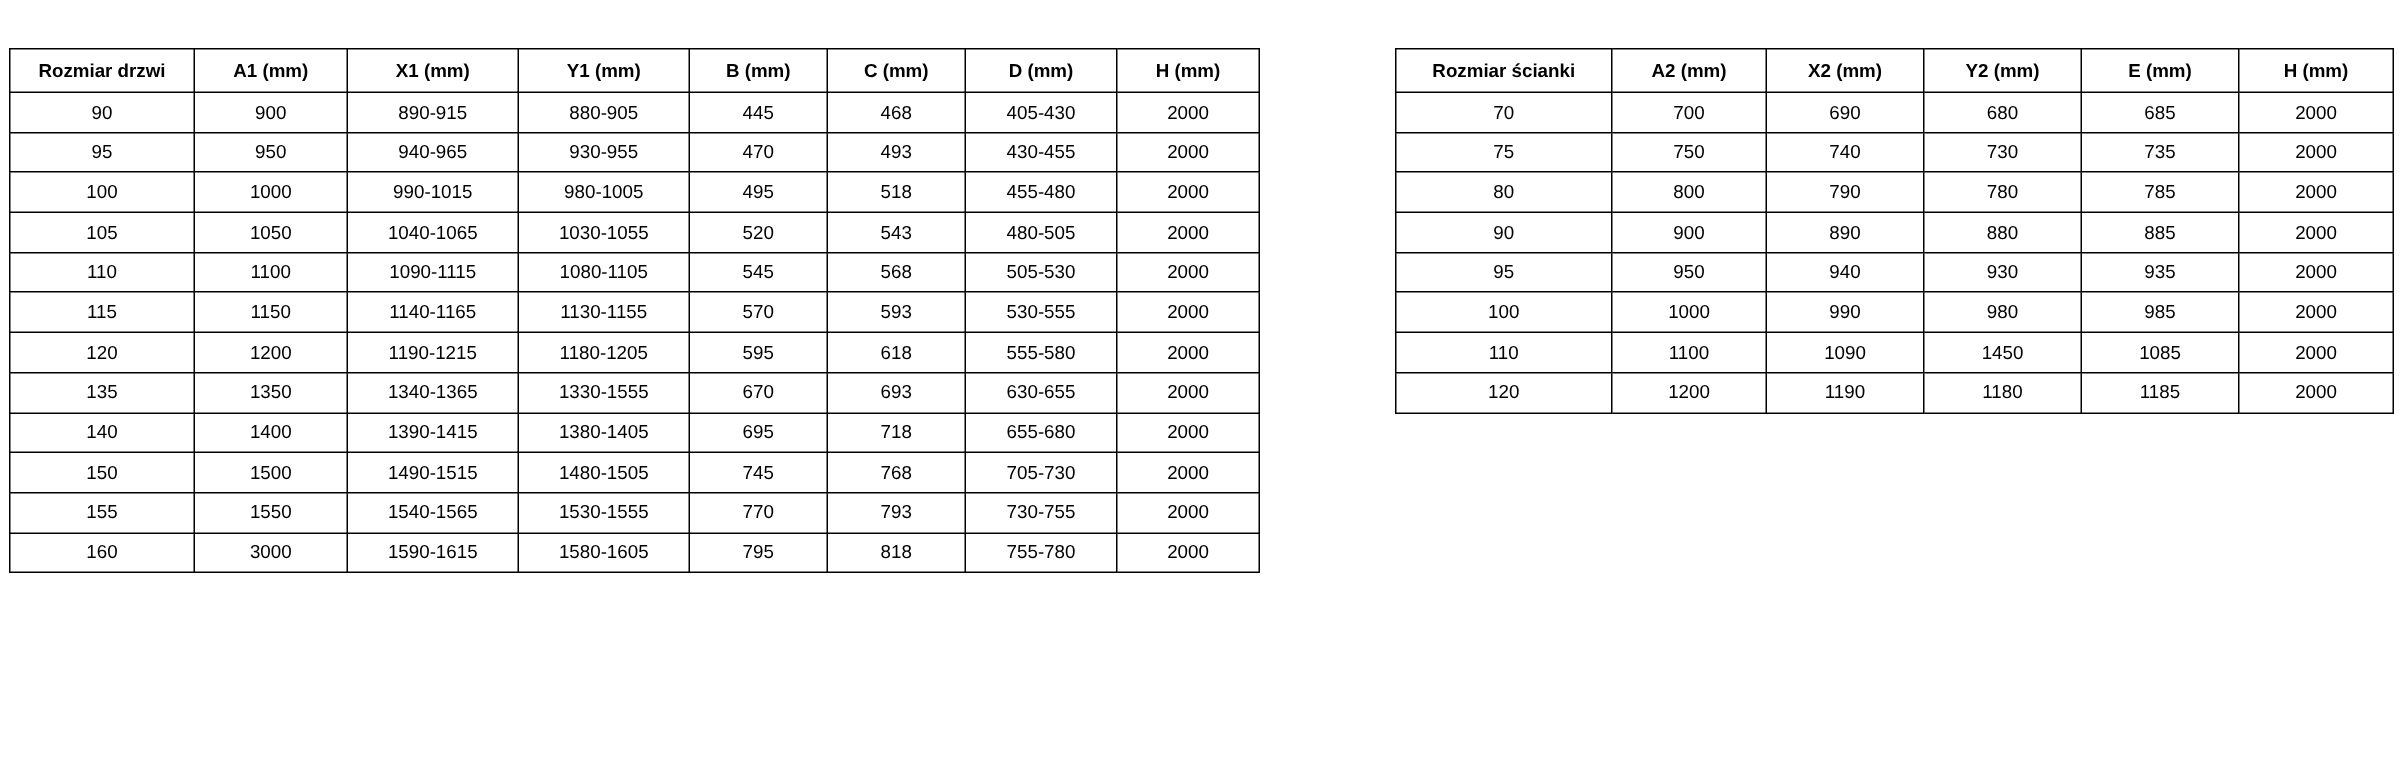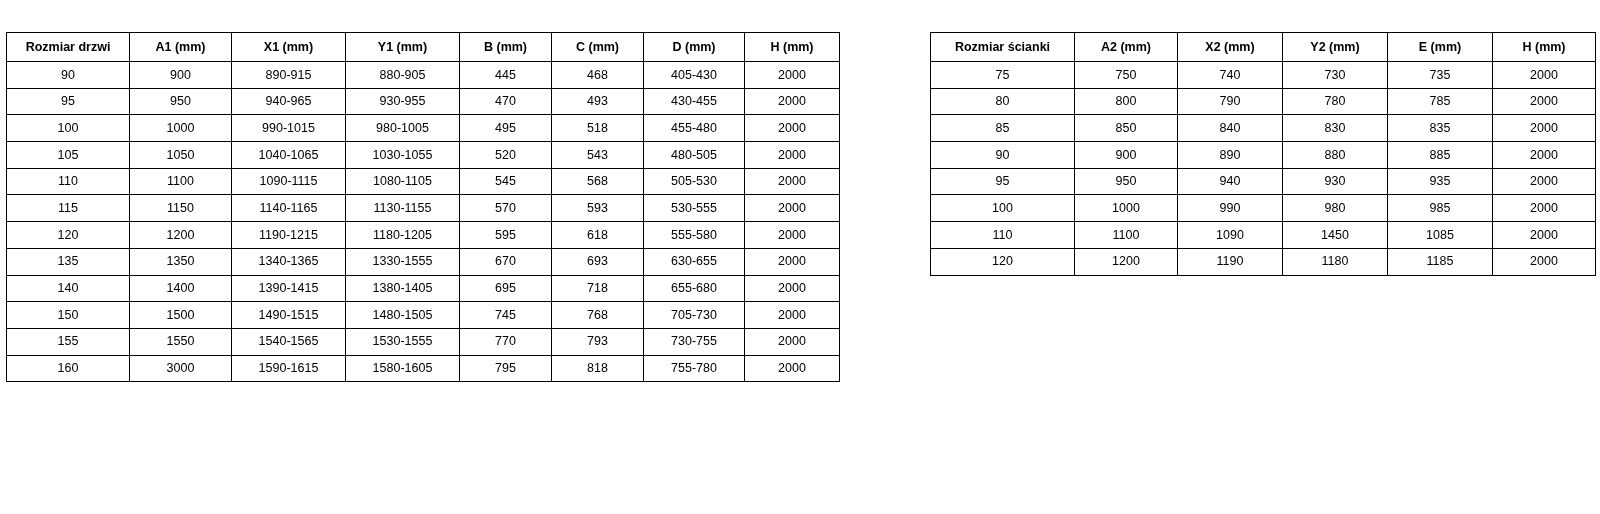--- a/index.html
+++ b/index.html
@@ -237,44 +237,44 @@
           <th>Rozmiar ścianki</th>
           <th>A2 (mm)</th>
           <th>X2 (mm)</th>
           <th>Y2 (mm)</th>
           <th>E (mm)</th>
           <th>H (mm)</th>
         </tr>
       </thead>
       <tbody>
         <tr>
+          <td>70</td>
+          <td>700</td>
+          <td>690</td>
+          <td>680</td>
+          <td>685</td>
+          <td>2000</td>
+        </tr>
+        <tr>
           <td>75</td>
           <td>750</td>
           <td>740</td>
           <td>730</td>
           <td>735</td>
           <td>2000</td>
         </tr>
         <tr>
           <td>80</td>
           <td>800</td>
           <td>790</td>
           <td>780</td>
           <td>785</td>
           <td>2000</td>
         </tr>
         <tr>
-          <td>85</td>
-          <td>850</td>
-          <td>840</td>
-          <td>830</td>
-          <td>835</td>
-          <td>2000</td>
-        </tr>
-        <tr>
           <td>90</td>
           <td>900</td>
           <td>890</td>
           <td>880</td>
           <td>885</td>
           <td>2000</td>
         </tr>
         <tr>
           <td>95</td>
           <td>950</td>

